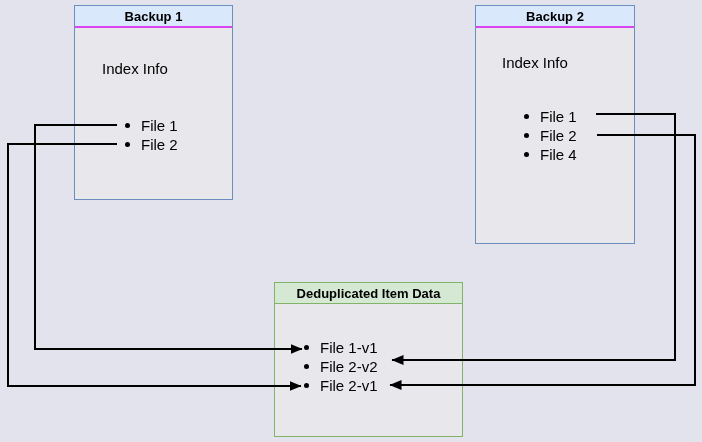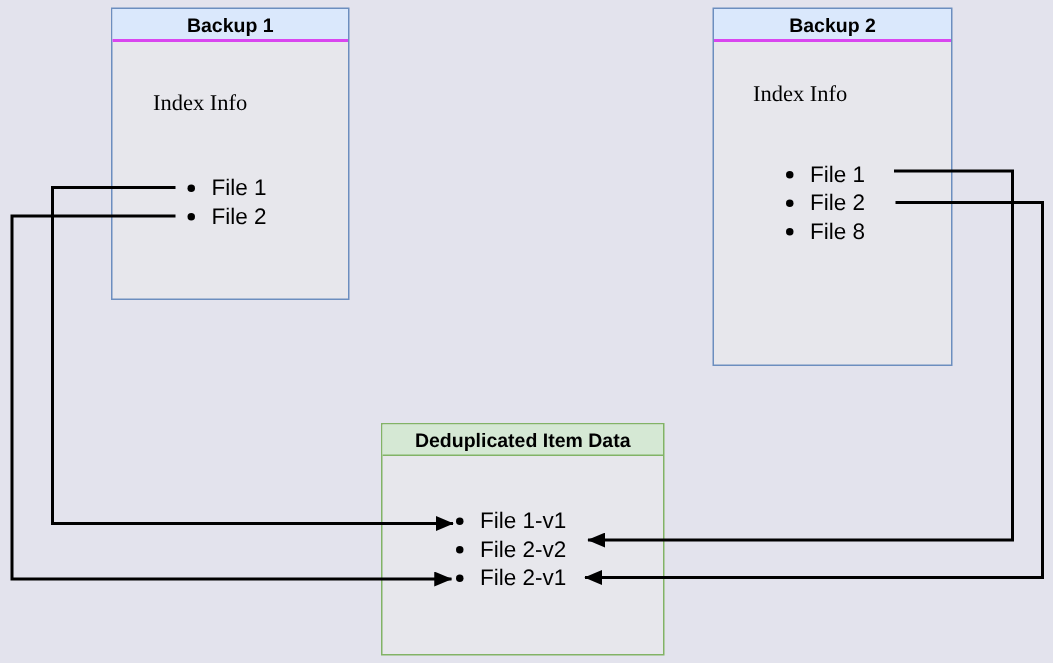--- a/index.html
+++ b/index.html
@@ -18,20 +18,21 @@
   .node {
     position: absolute;
     box-sizing: border-box;
     background: #e7e7ec;
   }
   .node.backup {
     border: 1px solid #6c8ebf;
   }
   .node.dedup {
     border: 1px solid #82b366;
+    margin-left: 20px;
   }
   .node-header {
     box-sizing: border-box;
     width: 100%;
     display: flex;
     align-items: center;
     justify-content: center;
     font-weight: bold;
     font-size: 13px;
   }
@@ -43,21 +44,20 @@
   .dedup .node-header {
     height: 21px;
     background: #d5e8d4;
     border-bottom: 1px solid #82b366;
   }
   .free-label {
     position: absolute;
     font-size: 15px;
     line-height: 18px;
     white-space: nowrap;
-    font-family: Liberation Serif, serif;
   }
   ul.item-list {
     position: absolute;
     margin: 0;
     padding: 0;
     list-style: none;
   }
   ul.item-list li {
     display: flex;
     align-items: center;
@@ -117,21 +117,21 @@
     <li>
       <span class="dot"></span>
       <span>File 1</span>
     </li>
     <li>
       <span class="dot"></span>
       <span>File 2</span>
     </li>
     <li>
       <span class="dot"></span>
-      <span>File 8</span>
+      <span>File 4</span>
     </li>
   </ul>
 
   <div class="node dedup" style="left:254px; top:282px; width:189px; height:155px;">
     <div class="node-header">
       <span>Deduplicated Item Data</span>
     </div>
   </div>
   <ul class="item-list" style="left:304px; top:338px;text-align:center;">
     <li>

